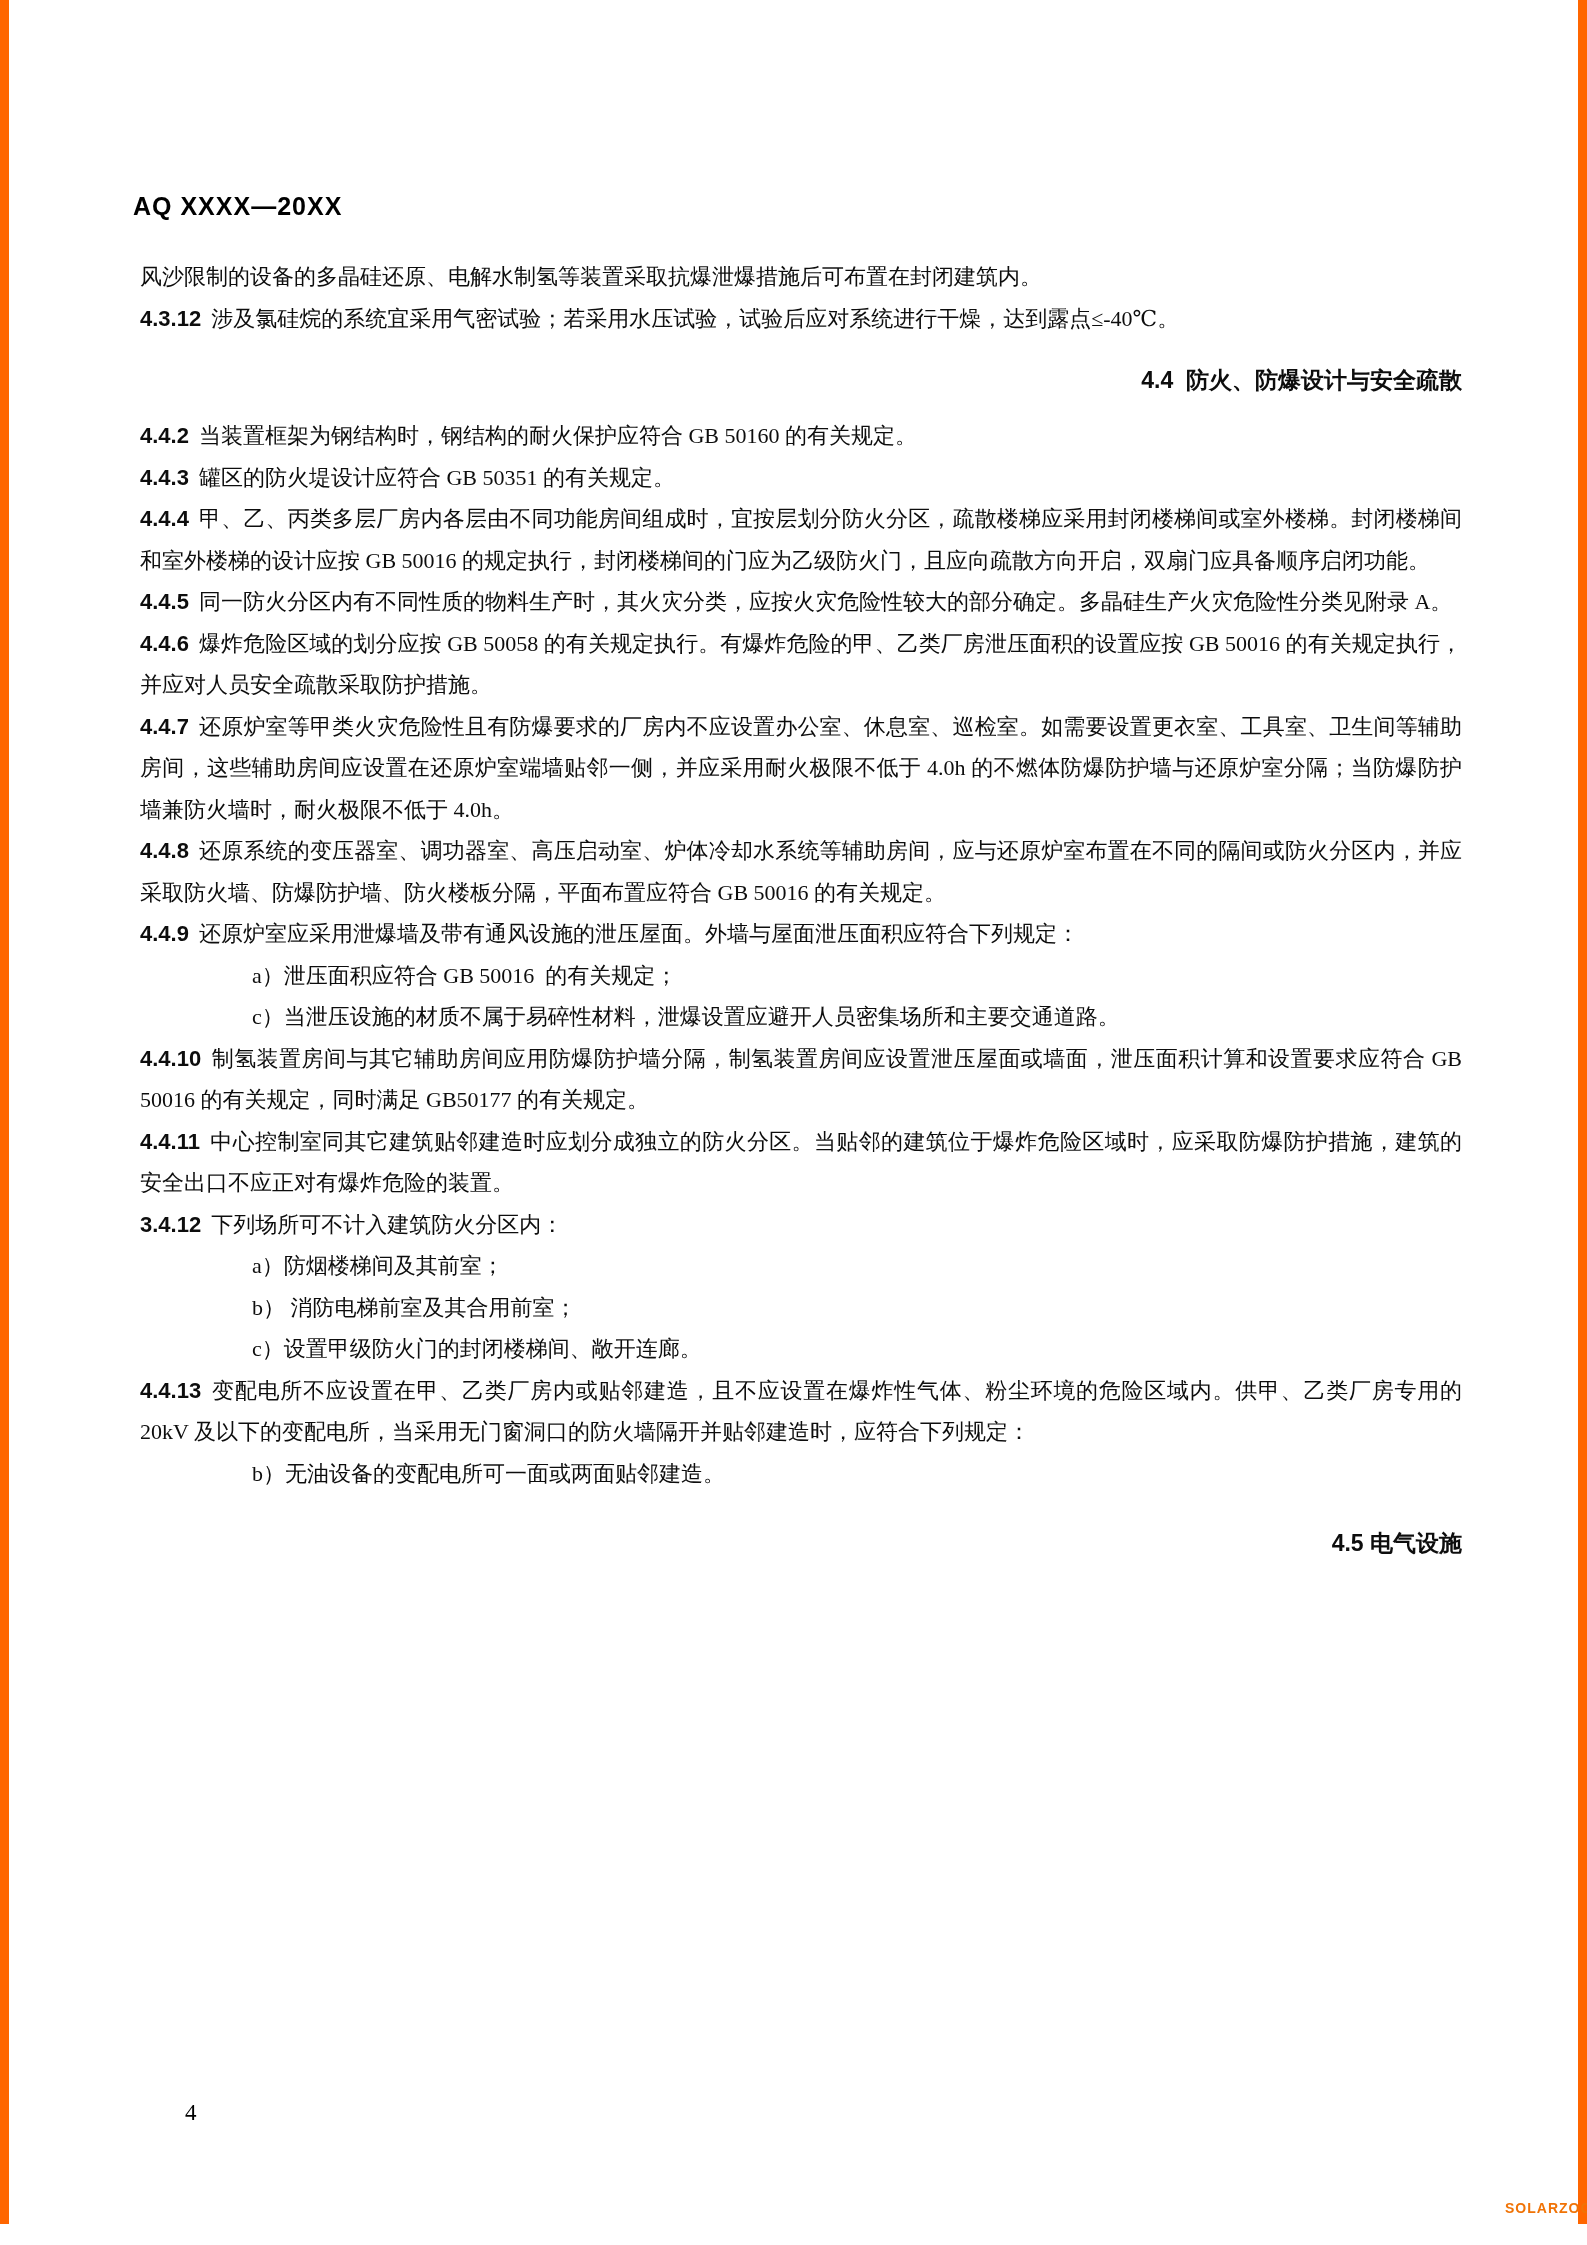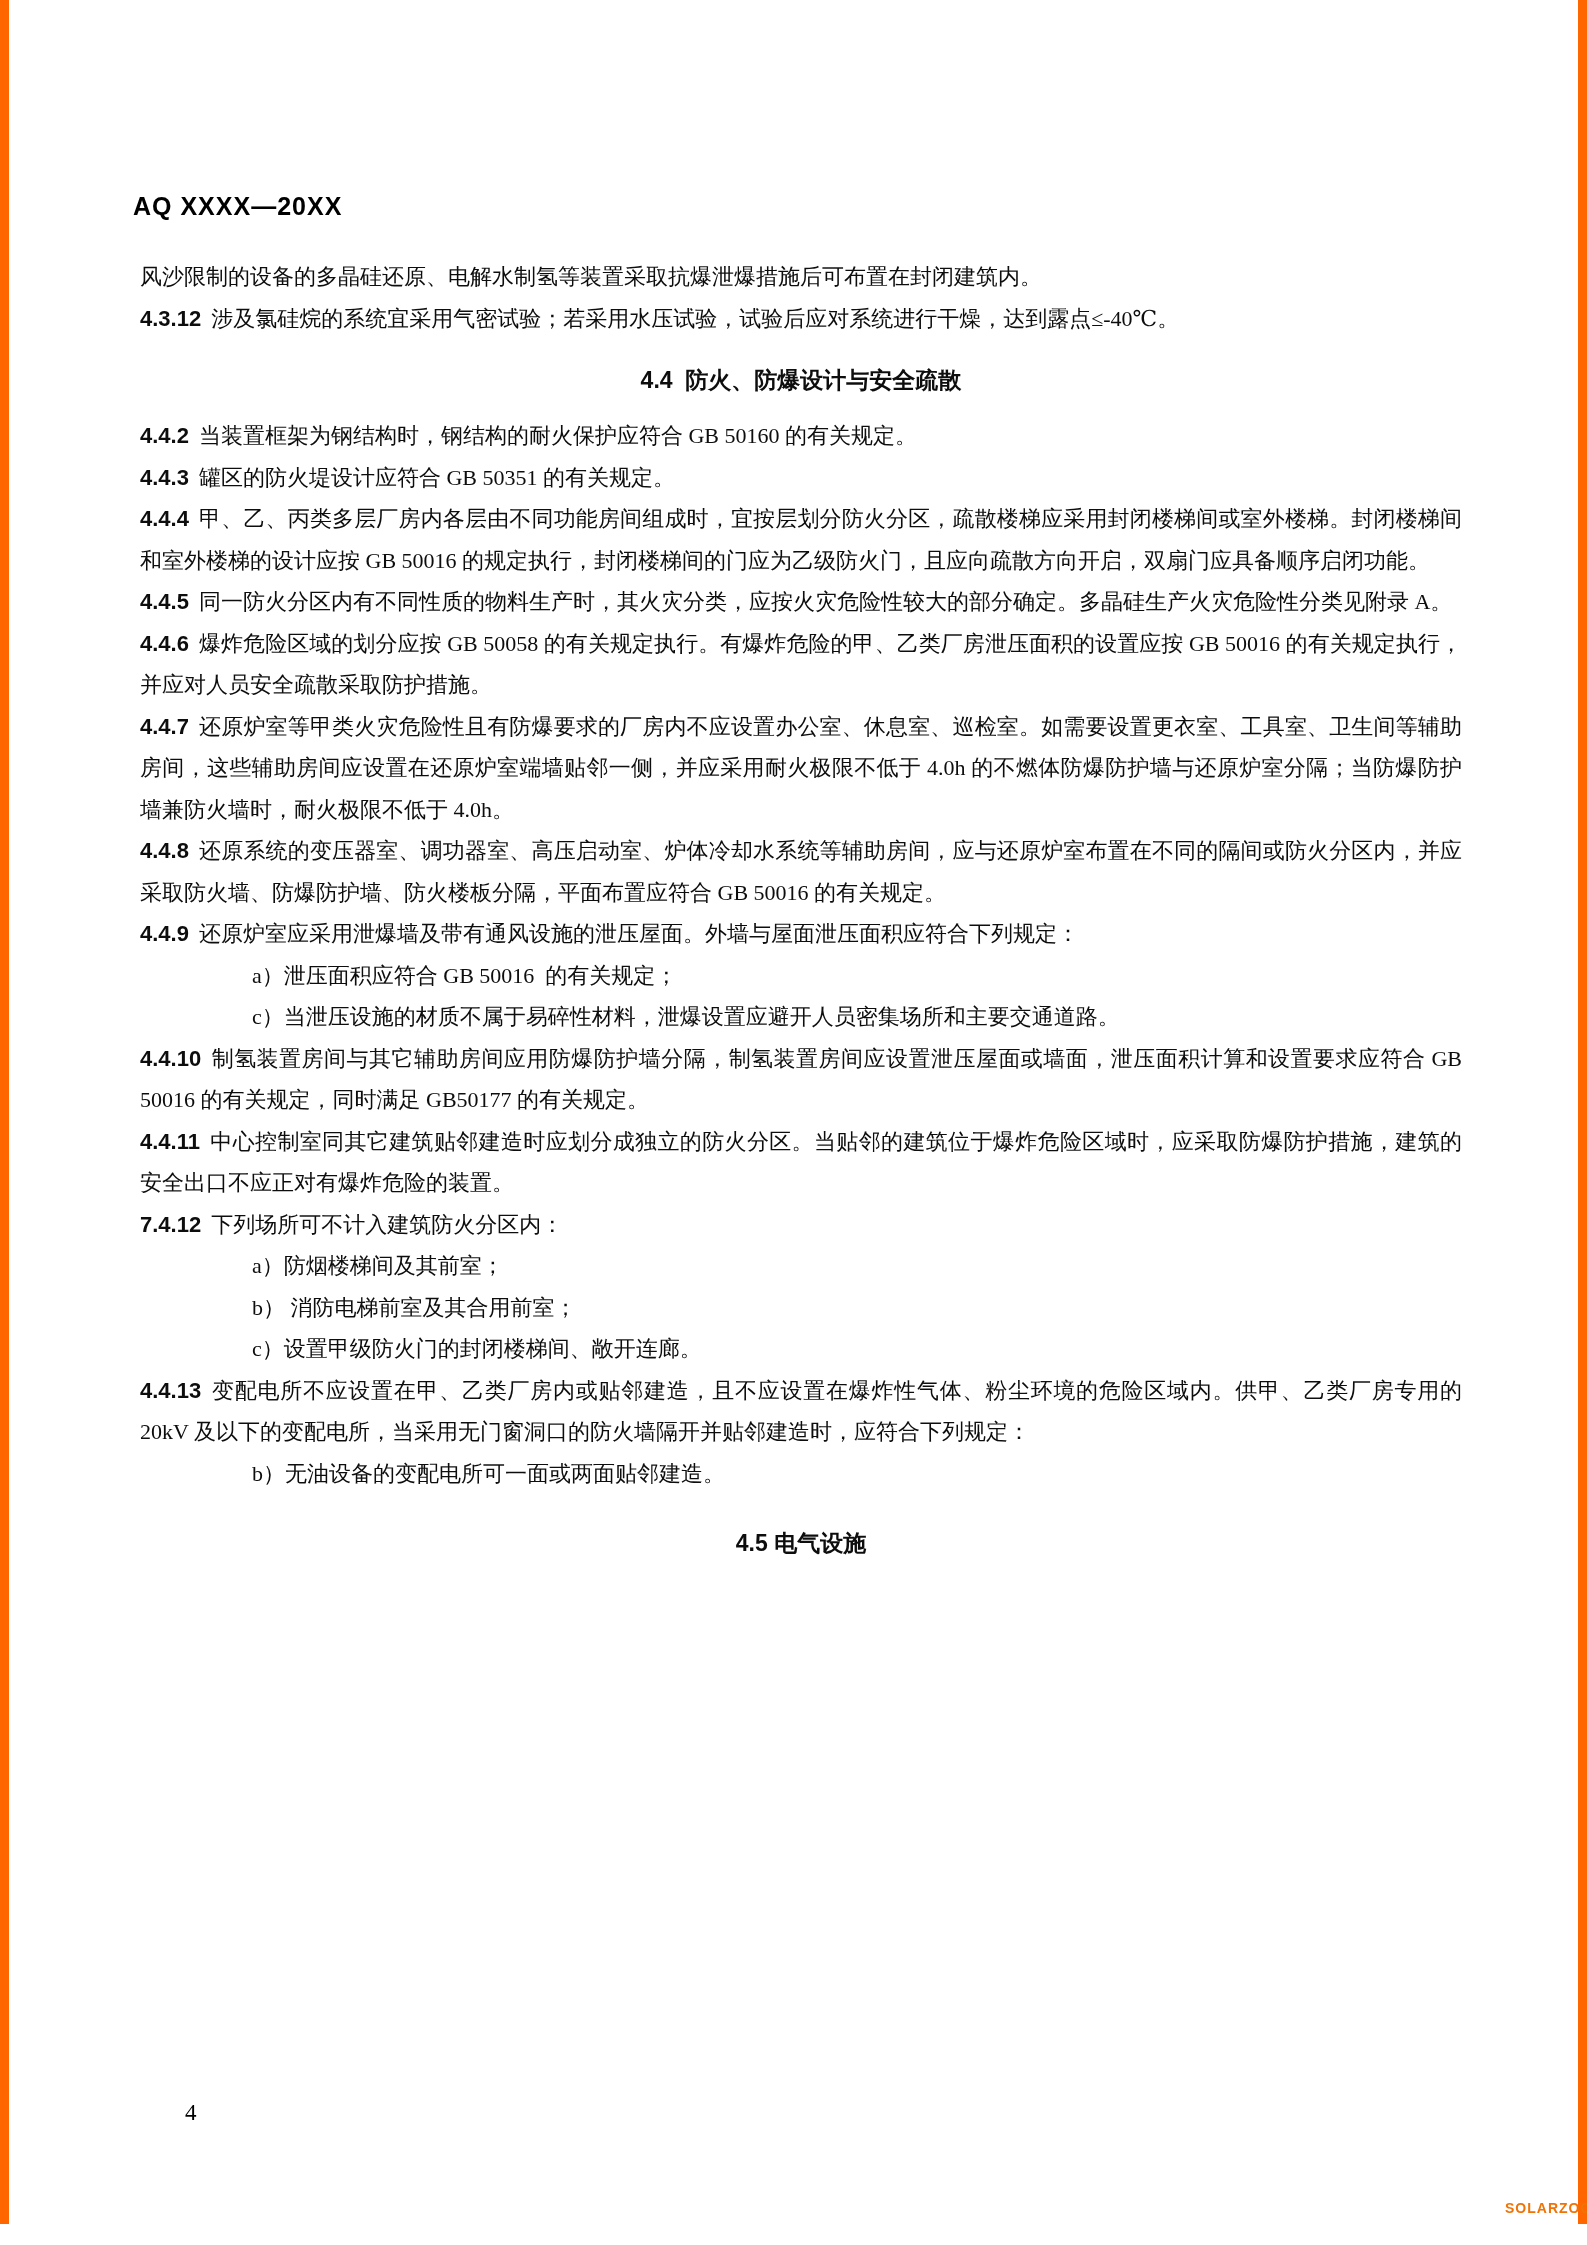--- a/index.html
+++ b/index.html
@@ -23,21 +23,21 @@
     position:absolute;left:140px;top:243px;width:1322px;margin-top:13px;
   }
   .para{
     margin:0;font-size:22px;line-height:41.5px;
     text-align:justify;white-space:pre-wrap;
     color:#0d0d0d;
   }
   .para.heading{
     font-family:"Liberation Sans","DejaVu Sans",sans-serif;
     font-weight:bold;font-size:23px;line-height:42px;
-    margin-top:20px;margin-bottom:14px;text-align:center;
+    margin-top:20px;margin-bottom:14px;text-align:right;
   }
   .para.heading.h45{margin-top:28px;margin-bottom:0;}
   .clause-num{
     font-family:"Liberation Sans","DejaVu Sans",sans-serif;
     font-weight:bold;margin-right:10px;
   }
   .para.list{
     padding-left:154px;text-indent:-42px;
   }
   .page-number{
@@ -68,21 +68,21 @@
       <p class="para clause"><span class="clause-num">4.4.4</span>甲、乙、丙类多层厂房内各层由不同功能房间组成时，宜按层划分防火分区，疏散楼梯应采用封闭楼梯间或室外楼梯。封闭楼梯间和室外楼梯的设计应按 GB 50016 的规定执行，封闭楼梯间的门应为乙级防火门，且应向疏散方向开启，双扇门应具备顺序启闭功能。</p>
       <p class="para clause"><span class="clause-num">4.4.5</span>同一防火分区内有不同性质的物料生产时，其火灾分类，应按火灾危险性较大的部分确定。多晶硅生产火灾危险性分类见附录 A。</p>
       <p class="para clause"><span class="clause-num">4.4.6</span>爆炸危险区域的划分应按 GB 50058 的有关规定执行。有爆炸危险的甲、乙类厂房泄压面积的设置应按 GB 50016 的有关规定执行，并应对人员安全疏散采取防护措施。</p>
       <p class="para clause"><span class="clause-num">4.4.7</span>还原炉室等甲类火灾危险性且有防爆要求的厂房内不应设置办公室、休息室、巡检室。如需要设置更衣室、工具室、卫生间等辅助房间，这些辅助房间应设置在还原炉室端墙贴邻一侧，并应采用耐火极限不低于 4.0h 的不燃体防爆防护墙与还原炉室分隔；当防爆防护墙兼防火墙时，耐火极限不低于 4.0h。</p>
       <p class="para clause"><span class="clause-num">4.4.8</span>还原系统的变压器室、调功器室、高压启动室、炉体冷却水系统等辅助房间，应与还原炉室布置在不同的隔间或防火分区内，并应采取防火墙、防爆防护墙、防火楼板分隔，平面布置应符合 GB 50016 的有关规定。</p>
       <p class="para clause"><span class="clause-num">4.4.9</span>还原炉室应采用泄爆墙及带有通风设施的泄压屋面。外墙与屋面泄压面积应符合下列规定：</p>
       <p class="para list">a）泄压面积应符合 GB 50016  的有关规定；</p>
       <p class="para list">c）当泄压设施的材质不属于易碎性材料，泄爆设置应避开人员密集场所和主要交通道路。</p>
       <p class="para clause"><span class="clause-num">4.4.10</span>制氢装置房间与其它辅助房间应用防爆防护墙分隔，制氢装置房间应设置泄压屋面或墙面，泄压面积计算和设置要求应符合 GB 50016 的有关规定，同时满足 GB50177 的有关规定。</p>
       <p class="para clause"><span class="clause-num">4.4.11</span>中心控制室同其它建筑贴邻建造时应划分成独立的防火分区。当贴邻的建筑位于爆炸危险区域时，应采取防爆防护措施，建筑的安全出口不应正对有爆炸危险的装置。</p>
-      <p class="para clause"><span class="clause-num">7.4.12</span>下列场所可不计入建筑防火分区内：</p>
+      <p class="para clause"><span class="clause-num">3.4.12</span>下列场所可不计入建筑防火分区内：</p>
       <p class="para list">a）防烟楼梯间及其前室；</p>
       <p class="para list">b） 消防电梯前室及其合用前室；</p>
       <p class="para list">c）设置甲级防火门的封闭楼梯间、敞开连廊。</p>
       <p class="para clause"><span class="clause-num">4.4.13</span>变配电所不应设置在甲、乙类厂房内或贴邻建造，且不应设置在爆炸性气体、粉尘环境的危险区域内。供甲、乙类厂房专用的 20kV 及以下的变配电所，当采用无门窗洞口的防火墙隔开并贴邻建造时，应符合下列规定：</p>
       <p class="para list">b）无油设备的变配电所可一面或两面贴邻建造。</p>
       <p class="para heading h45">4.5 电气设施</p>
     </div>
 
   <div class="page-number">4</div>
   <div class="watermark" style="color: rgb(240, 115, 6);">SOLARZOOM</div>

